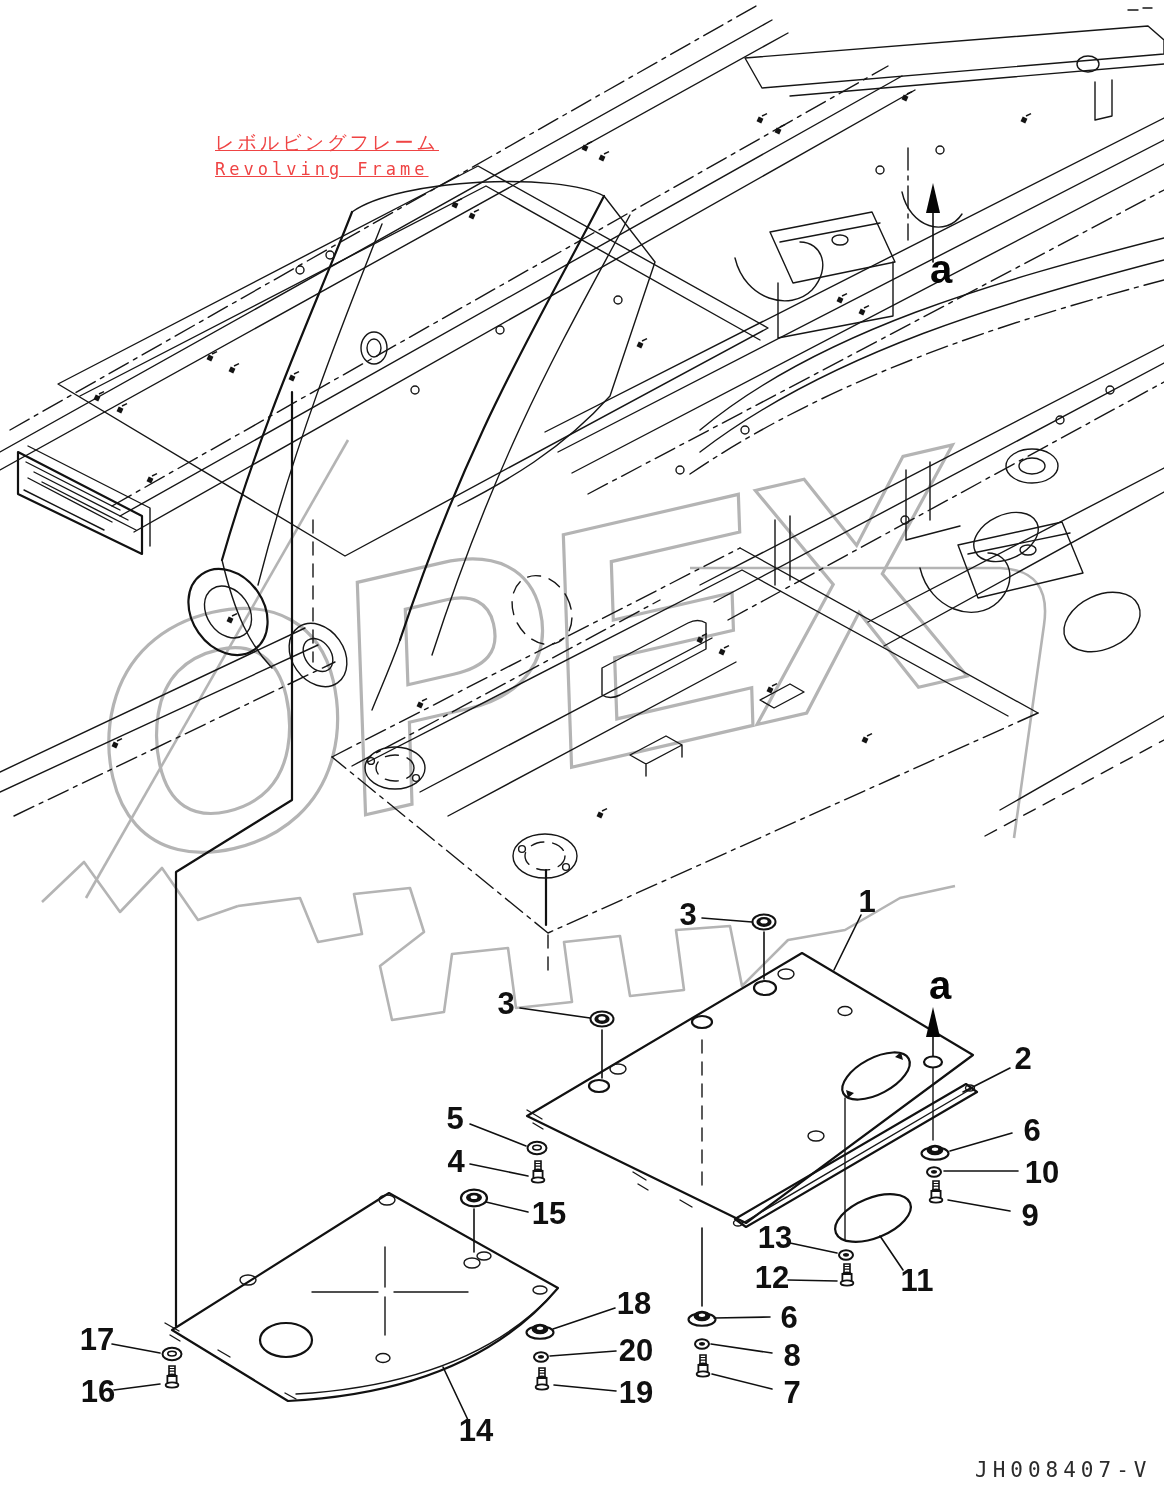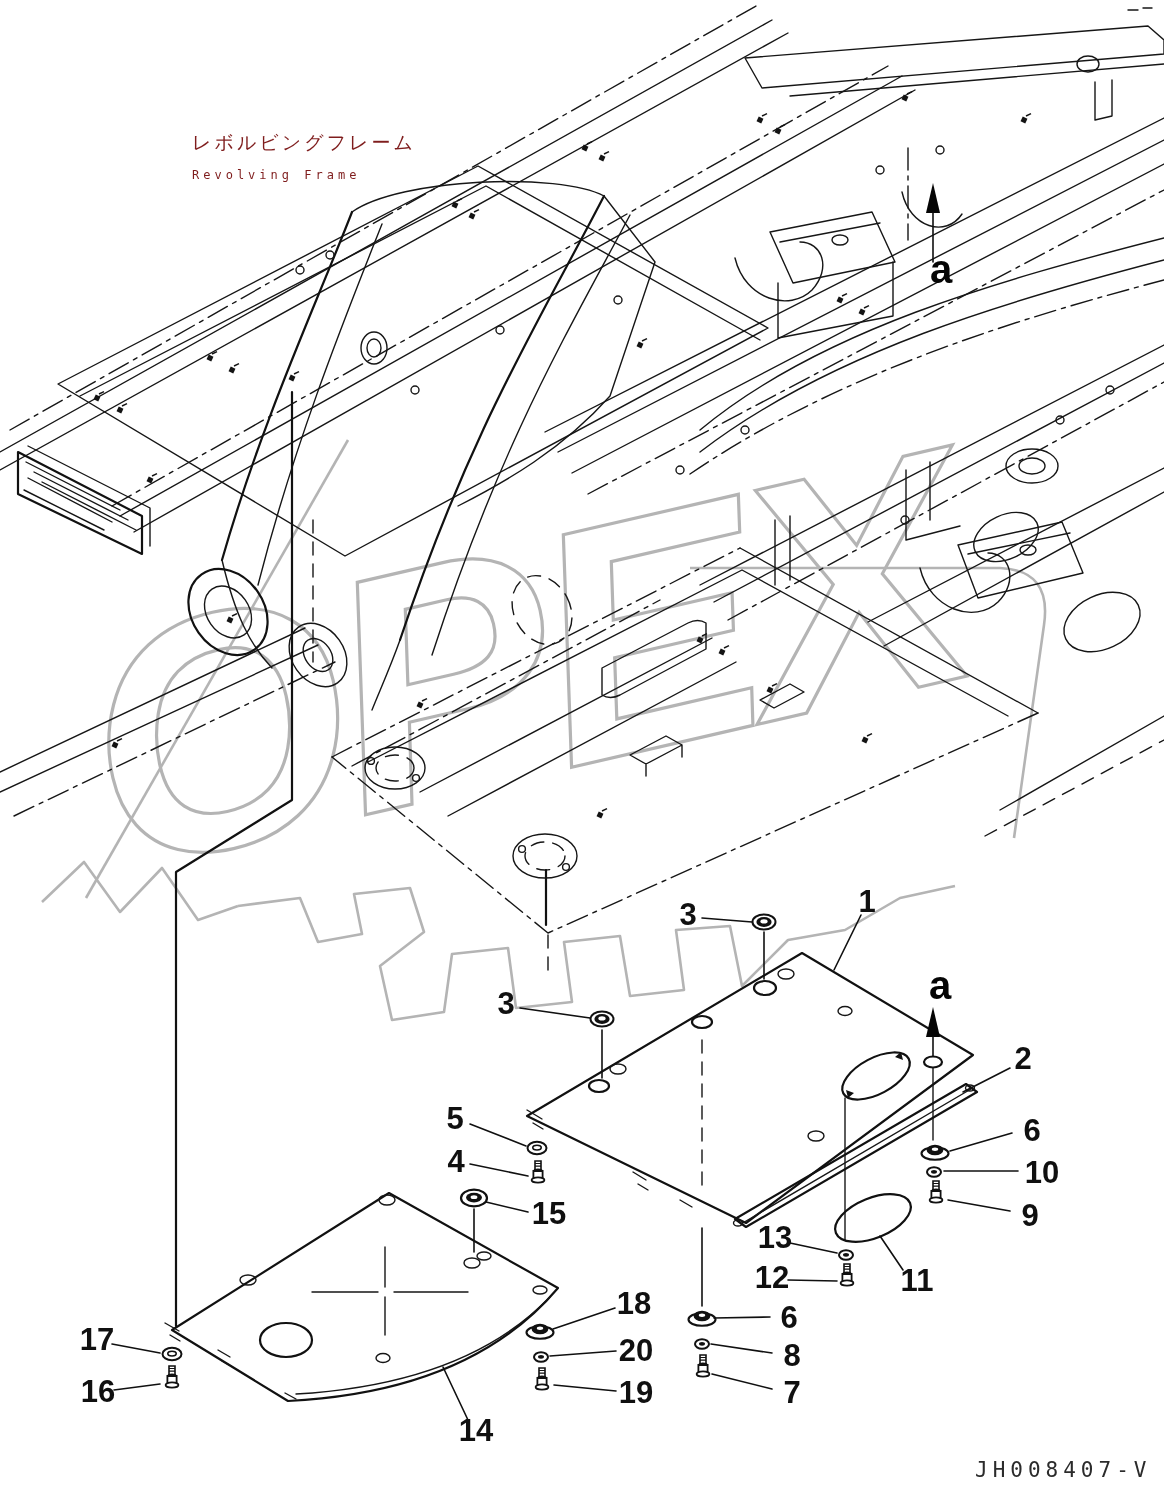--- a/index.html
+++ b/index.html
@@ -2,25 +2,26 @@
 <html><head>
 <meta charset="utf-8">
 <style>
   html,body{margin:0;padding:0;background:#e8e8e8;}
   .stage{
     position:relative;width:1164px;height:1496px;background:#ffffff;
     overflow:hidden;font-family:"Liberation Sans",sans-serif;margin:0 auto;
   }
   .stage svg{position:absolute;left:0;top:0;}
   .title-block{
-    position:absolute;left:192px;top:130px;color:#7f1d1d;
+    position:absolute;left:215px;top:130px;color:#ef4444;
     font-family:"DejaVu Sans Mono","Liberation Mono",monospace;
+    text-decoration:underline;
   }
   .title-ja{font-size:19px;letter-spacing:3px;white-space:nowrap;}
-  .title-en{font-size:12px;letter-spacing:4px;margin-top:12px;white-space:nowrap;}
+  .title-en{font-size:17px;letter-spacing:4px;margin-top:3px;white-space:nowrap;}
   .drawing-number{
     position:absolute;left:975px;top:1458px;color:#2b2b2b;
     font-family:"DejaVu Sans Mono","Liberation Mono",monospace;
     font-size:21px;letter-spacing:5px;white-space:nowrap;
   }
   
   text.callout{
     font-family:"Liberation Sans",sans-serif;font-weight:bold;font-size:31px;
     fill:#101010;text-anchor:middle;
   }

